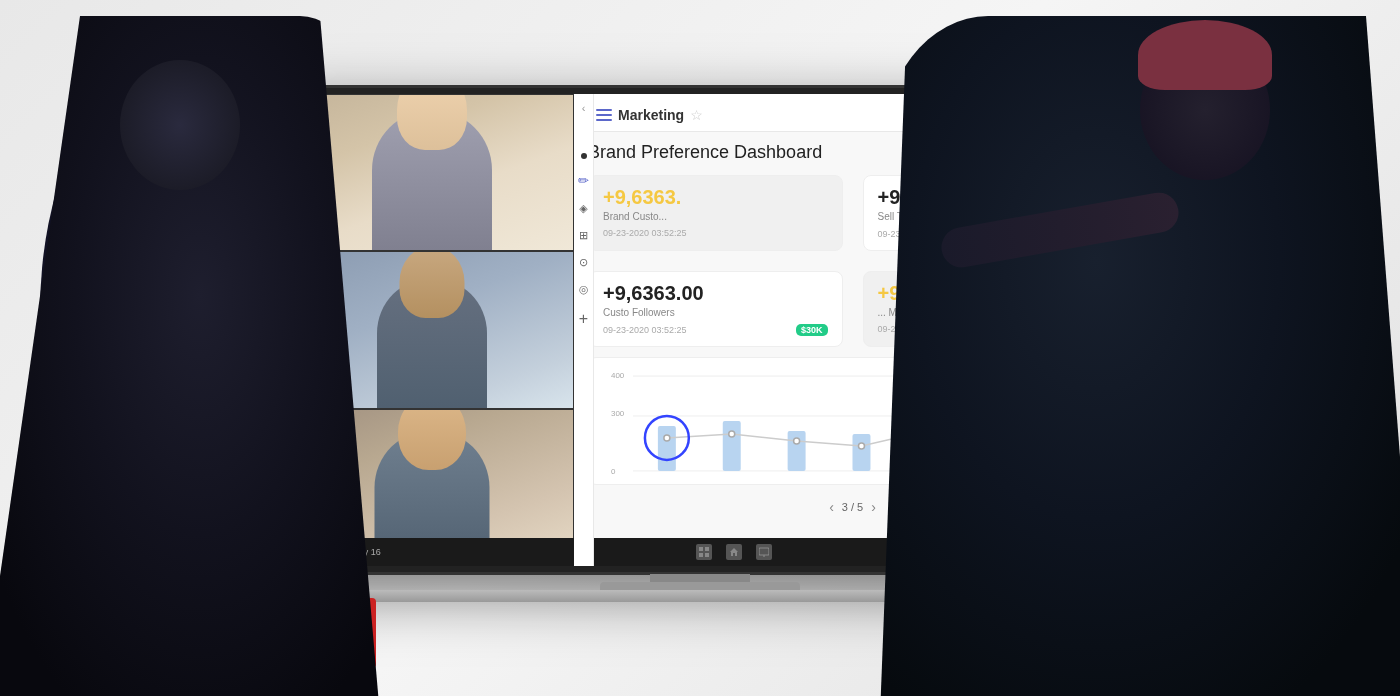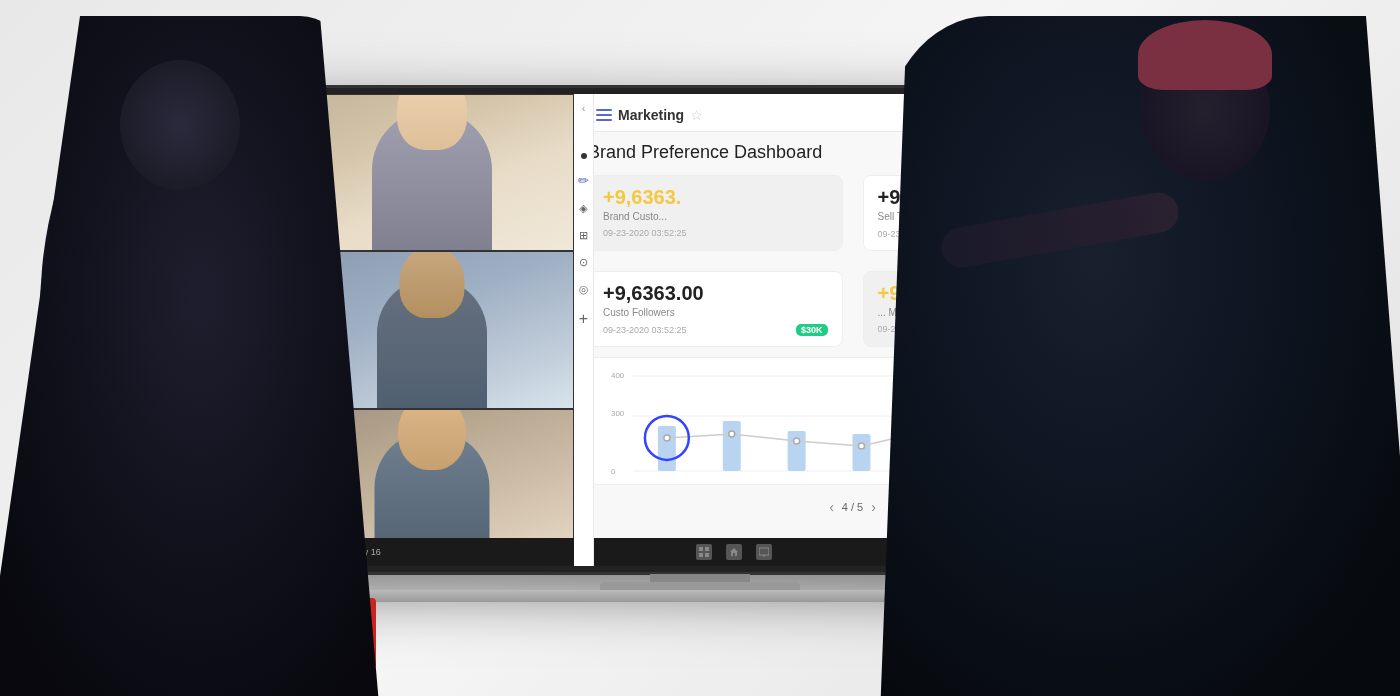--- a/index.html
+++ b/index.html
@@ -490,21 +490,21 @@
               <text x="383" y="118" font-size="8" fill="#888" text-anchor="middle">Jun</text>
               <text x="448" y="118" font-size="8" fill="#888" text-anchor="middle">Jul</text>
 
               <circle cx="64" cy="72" r="22" fill="none" stroke="#3344ff" stroke-width="2.5"></circle>
             </svg>
           </div>
         </div>
 
         <div class="pagination">
           <span class="page-arrow">‹</span>
-          <span>4 / 5</span>
+          <span>3 / 5</span>
           <span class="page-arrow">›</span>
         </div>
 
       </div>
     </div>
 
   </div>
 
   <svg style="position:absolute;right:60px;top:120px;width:220px;height:220px;z-index:20;pointer-events:none;">
     <path d="M 40,180 Q 80,80 180,40" fill="none" stroke="#8844cc" stroke-width="2.5" stroke-linecap="round"></path>

